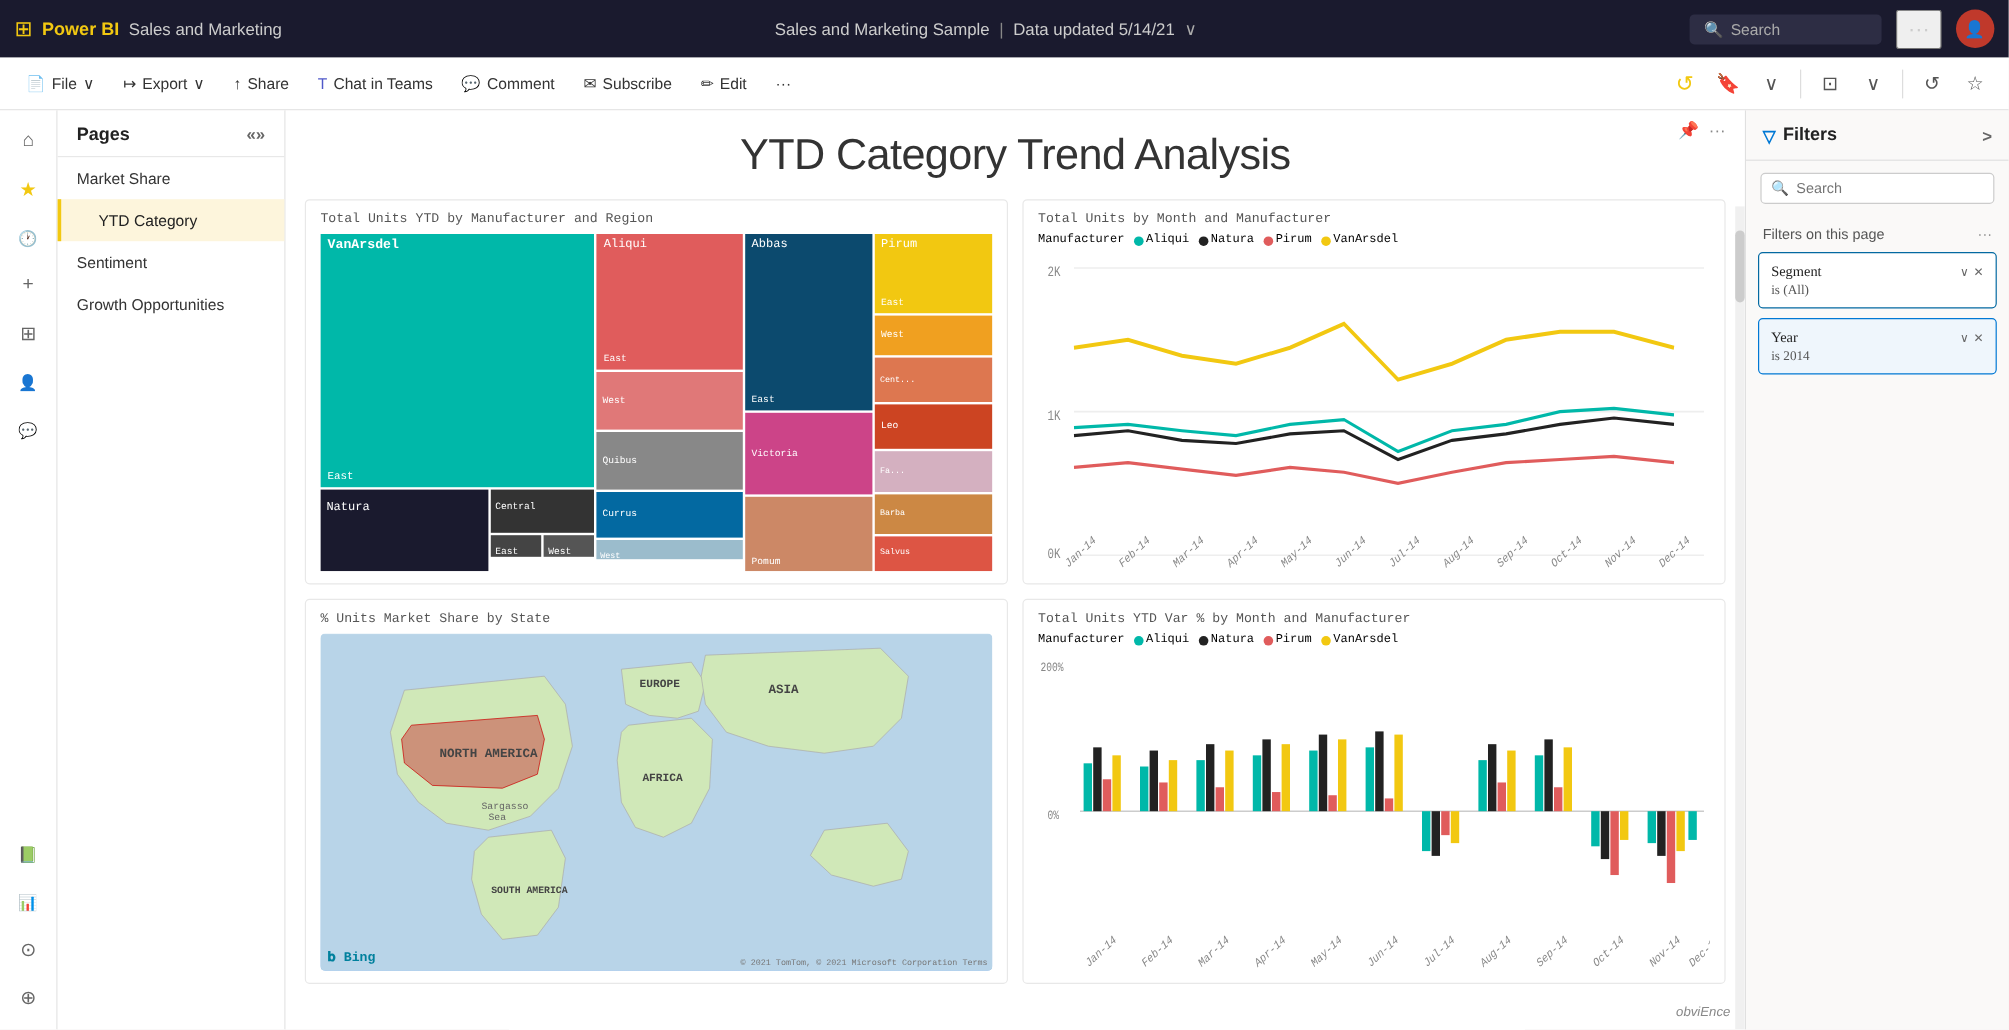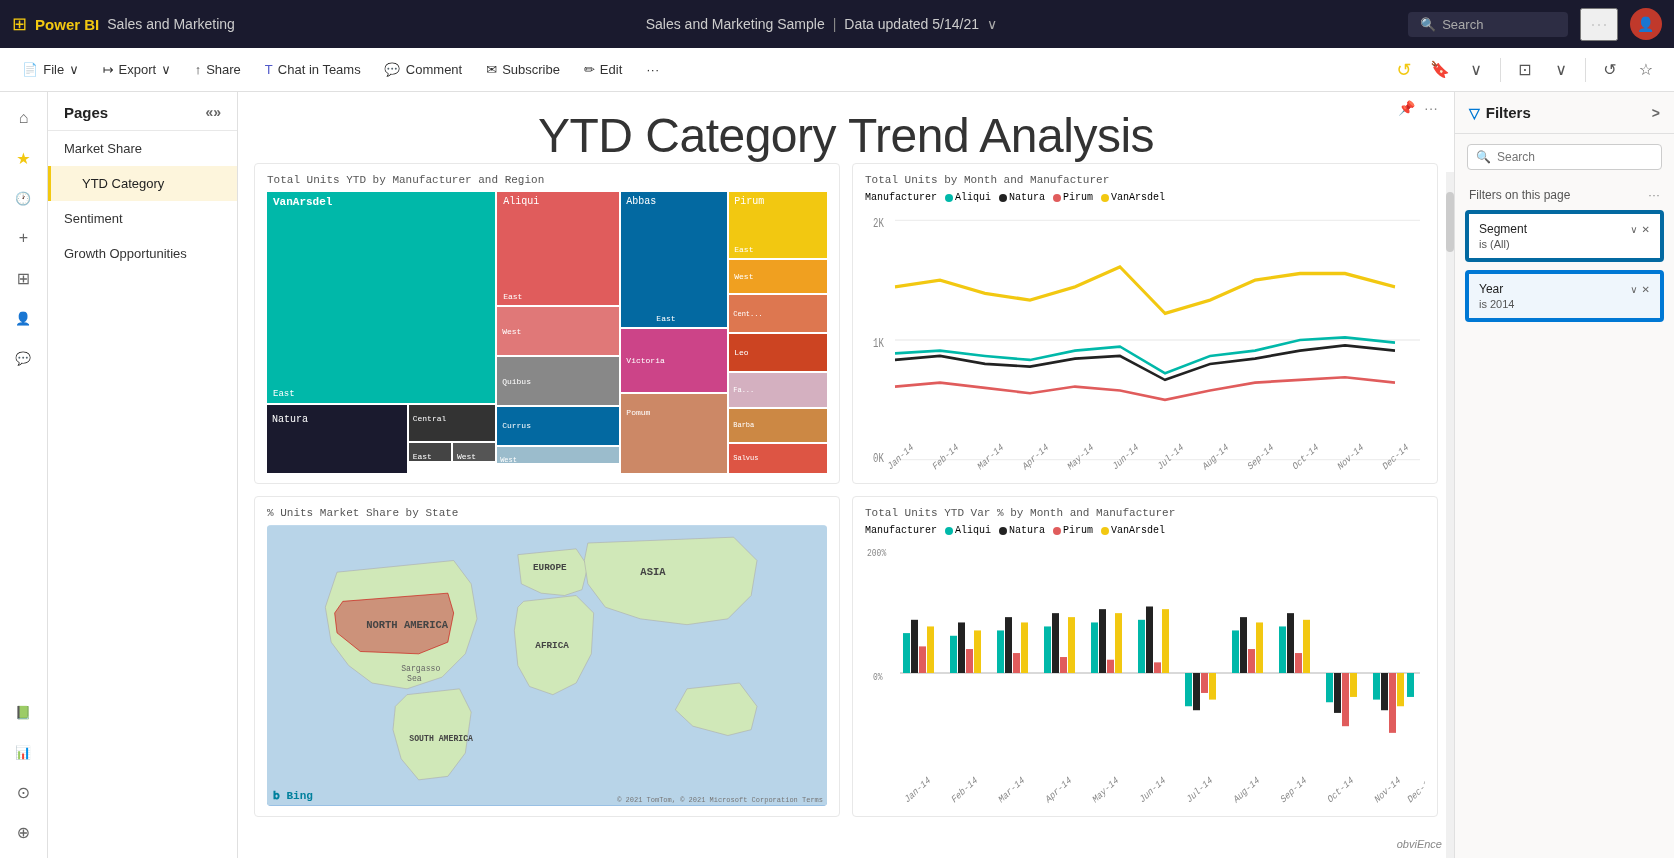--- a/index.html
+++ b/index.html
@@ -111,23 +111,24 @@
       flex-direction: column;
     }
     .report-canvas {
       flex: 1;
       padding: 16px;
       overflow: hidden;
       position: relative;
     }
     .report-title {
       text-align: center;
-      font-size: 48px;
+      font-size: 36px;
       font-weight: 300;
       color: #333;
+      margin-bottom: 16px;
       letter-spacing: -0.5px;
     }
     .pin-more-row {
       position: absolute; top: 8px; right: 16px;
       display: flex; gap: 8px; align-items: center;
     }
     .pin-icon, .more-dots { cursor: pointer; color: #888; font-size: 14px; }
 
     
     .chart-grid {
@@ -200,23 +201,24 @@
       border: none; outline: none; font-size: 12px; background: transparent; flex: 1;
     }
     .filters-section-title {
       padding: 8px 14px 4px;
       font-size: 12px; color: #555; font-weight: 500;
       display: flex; align-items: center; justify-content: space-between;
     }
     .filter-card {
       margin: 4px 10px;
       background: #fff;
-      border: 4px solid #0369a1;
+      border: 1px solid #0369a1;
       border-radius: 4px;
       padding: 8px 10px;
+      font-family: Liberation Serif, serif;
     }
     .filter-card.active { background: #eff6fc; border-color: #0078d4; }
     .filter-card-header {
       display: flex; align-items: center; justify-between: space-between;
       font-size: 12px; color: #222; font-weight: 500;
       margin-bottom: 2px;
     }
     .filter-card-header { justify-content: space-between; display: flex; }
     .filter-card-value { font-size: 11px; color: #555; }
     .filter-card-icons { display: flex; gap: 4px; align-items: center; }
@@ -391,28 +393,28 @@
                   <span style="font-size:8px; color:#fff;">Currus</span>
                 </div>
                 <div style="display:flex; gap:2px; flex:0.5;">
                   <div style="background:#9bbccc; flex:1; padding:2px 3px; cursor:pointer; height:16px;">
                     <span style="font-size:7px; color:#fff;">West</span>
                   </div>
                 </div>
               </div>
 
               <div style="flex:1.3; display:flex; flex-direction:column; gap:2px;">
-                <div style="background:#0369a1; flex:2; display:flex; flex-direction:row; padding:4px 5px; cursor:pointer;">
+                <div style="background:#0c4a6e; flex:2; display:flex; flex-direction:column; padding:4px 5px; cursor:pointer;">
                   <span style="font-size:10px; color:#fff;">Abbas</span>
                   <span style="font-size:8px; color:#fff; margin-top:auto;">East</span>
                 </div>
                 <div style="background:#cc4488; flex:0.9; display:flex; align-items:center; padding:3px 5px; cursor:pointer;">
                   <span style="font-size:8px; color:#fff;">Victoria</span>
                 </div>
-                <div style="background:#cc8866; flex:0.8; display:flex; align-items:flex-start; padding:14px 5px; cursor:pointer;">
+                <div style="background:#cc8866; flex:0.8; display:flex; align-items:flex-end; padding:3px 5px; cursor:pointer;">
                   <span style="font-size:8px; color:#fff;">Pomum</span>
                 </div>
               </div>
 
               <div style="flex:1.2; display:flex; flex-direction:column; gap:2px;">
                 <div style="background:#f2c811; flex:1.5; display:flex; flex-direction:column; padding:4px 5px; cursor:pointer;">
                   <span style="font-size:10px; color:#fff;">Pirum</span>
                   <span style="font-size:8px; color:#fff; margin-top:auto;">East</span>
                 </div>
                 <div style="background:#f0a020; flex:0.7; display:flex; align-items:center; padding:3px 5px; cursor:pointer;">

